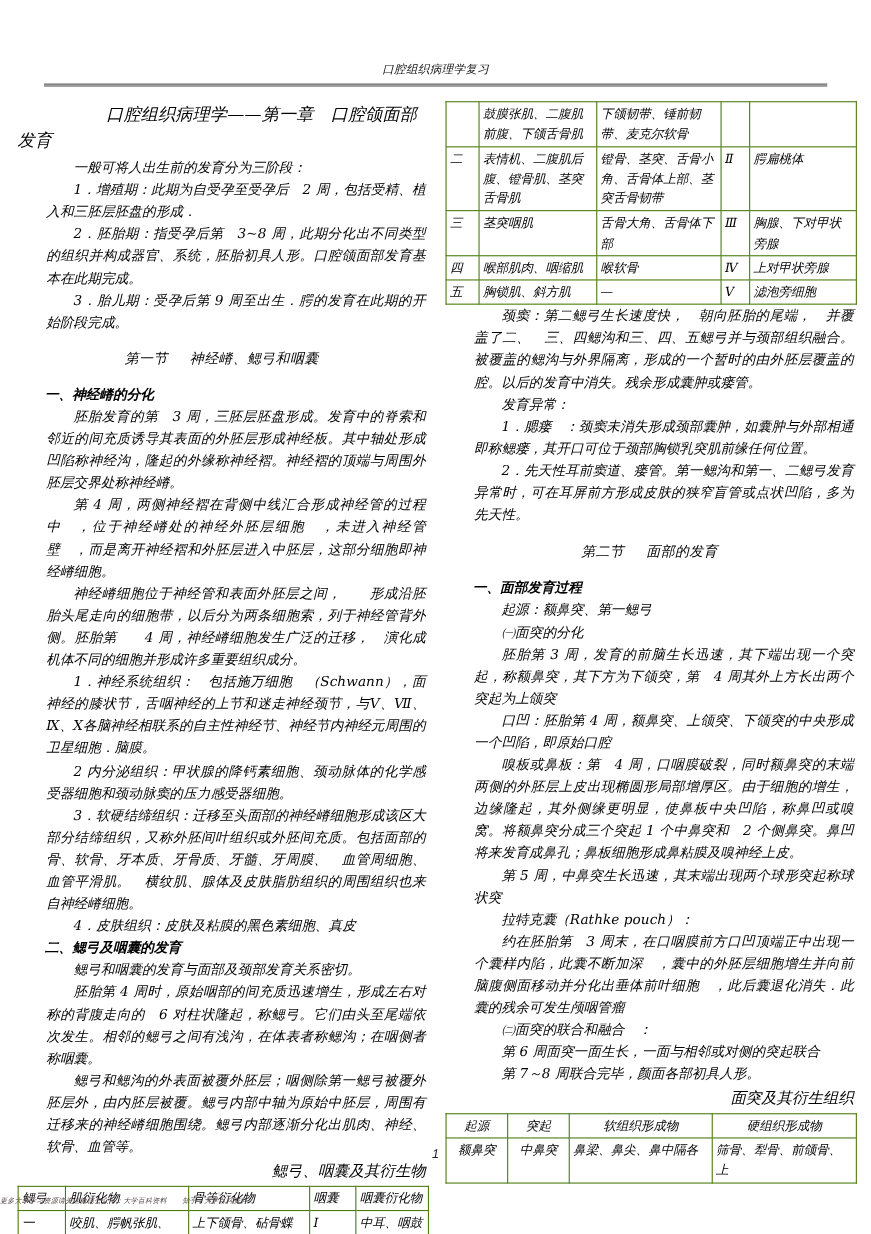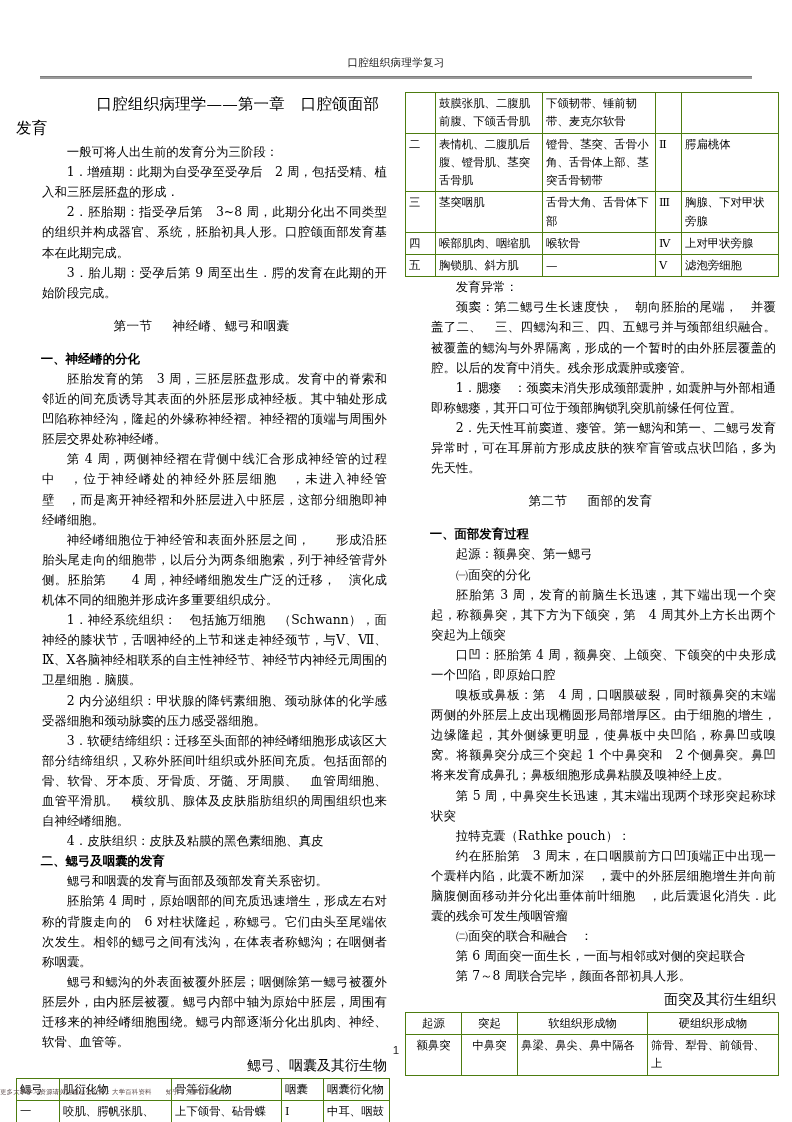--- a/index.html
+++ b/index.html
@@ -11,20 +11,21 @@
     font-family: "DejaVu Serif", "Liberation Serif", serif;
     color: #000000;
   }
   .page {
     position: relative;
     width: 792px;
     height: 1122px;
     background: #ffffff;
     overflow: hidden;
     box-sizing: border-box;
+    font-style: italic;
   }
 
   
   .header {
     position: absolute;
     top: 56px;
     left: 40px;
     right: 40px;
     text-align: center;
     font-size: 10.5px;
@@ -273,22 +274,22 @@
           <tr>
             <td>五</td>
             <td>胸锁肌、斜方肌</td>
             <td>—</td>
             <td>Ⅴ</td>
             <td>滤泡旁细胞</td>
           </tr>
         </tbody>
       </table>
 
+      <p class="body indent">颈窦：第二鳃弓生长速度快，　朝向胚胎的尾端，　并覆盖了二、　三、四鳃沟和三、四、五鳃弓并与颈部组织融合。被覆盖的鳃沟与外界隔离，形成的一个暂时的由外胚层覆盖的腔。以后的发育中消失。残余形成囊肿或瘘管。</p>
       <p class="body indent">发育异常：</p>
-      <p class="body indent">颈窦：第二鳃弓生长速度快，　朝向胚胎的尾端，　并覆盖了二、　三、四鳃沟和三、四、五鳃弓并与颈部组织融合。被覆盖的鳃沟与外界隔离，形成的一个暂时的由外胚层覆盖的腔。以后的发育中消失。残余形成囊肿或瘘管。</p>
       <p class="body indent">1．腮瘘　：颈窦未消失形成颈部囊肿，如囊肿与外部相通即称鳃瘘，其开口可位于颈部胸锁乳突肌前缘任何位置。</p>
       <p class="body indent">2．先天性耳前窦道、瘘管。第一鳃沟和第一、二鳃弓发育异常时，可在耳屏前方形成皮肤的狭窄盲管或点状凹陷，多为先天性。</p>
 
       <div class="sec-heading">
         <span>第二节</span><span class="gap"></span><span>面部的发育</span>
       </div>
 
       <p class="sub-heading">一、面部发育过程</p>
       <p class="body indent">起源：额鼻突、第一鳃弓</p>
       <p class="body indent">㈠面突的分化</p>

